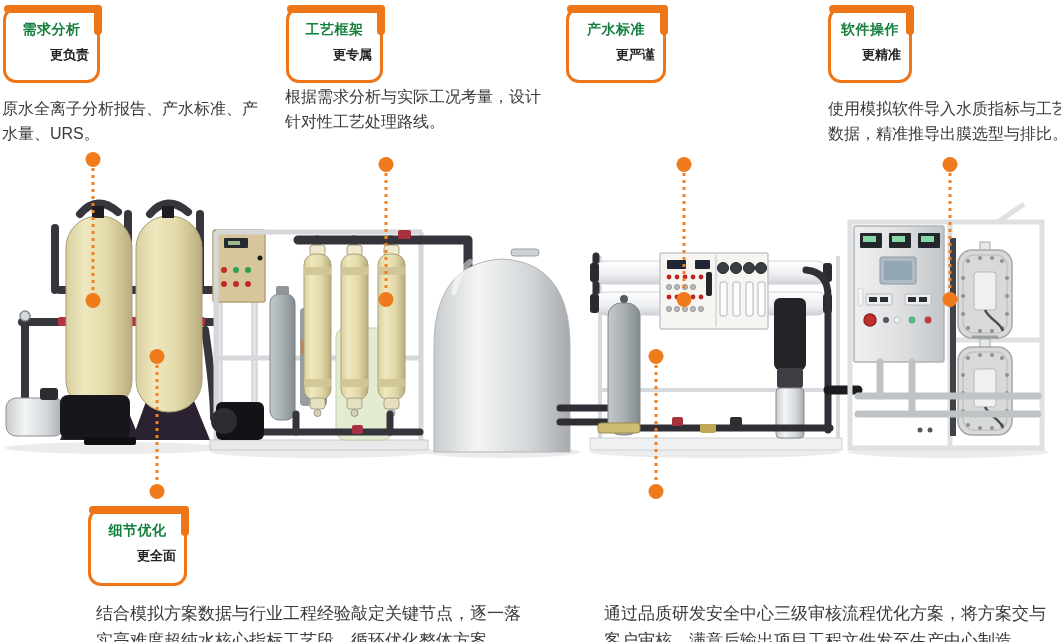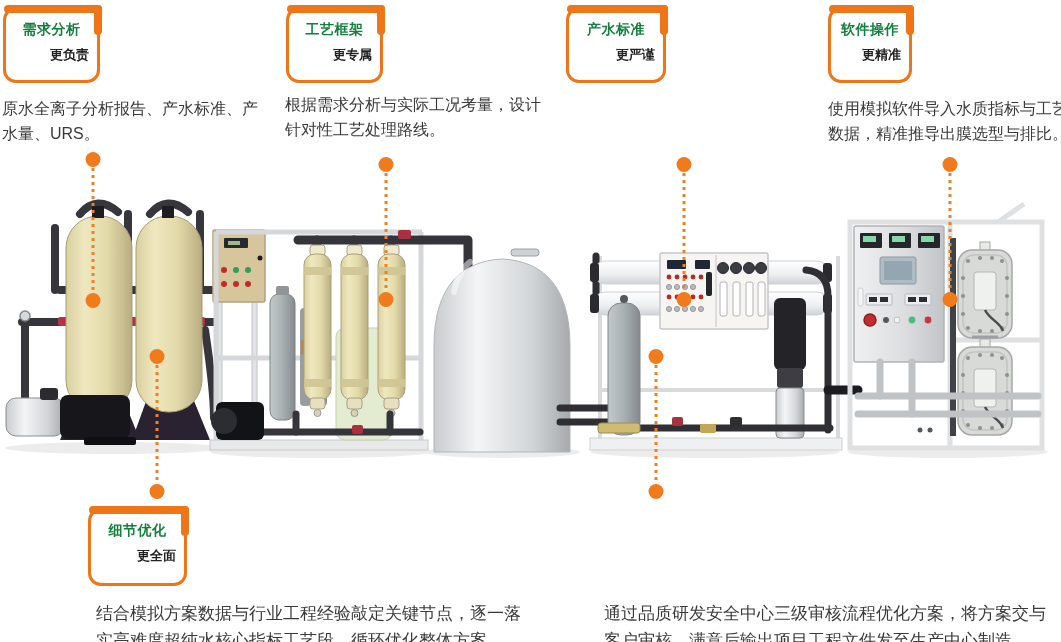--- a/index.html
+++ b/index.html
@@ -418,21 +418,21 @@
     <div class="s">更负责</div>
   </div>
   <div class="desc" style="left:2px;top:96px;width:262px;">原水全离子分析报告、产水标准、产水量、URS。</div>
 
   <div class="card" style="left:286px;top:7px;width:97px;height:76px;">
     <div class="accent-top"></div>
     <div class="accent-corner"></div>
     <div class="t">工艺框架</div>
     <div class="s">更专属</div>
   </div>
-  <div class="desc" style="left:285px;top:92px;width:262px;">根据需求分析与实际工况考量，设计针对性工艺处理路线。</div>
+  <div class="desc" style="left:285px;top:84px;width:262px;">根据需求分析与实际工况考量，设计针对性工艺处理路线。</div>
 
   <div class="card" style="left:566px;top:7px;width:100px;height:76px;">
     <div class="accent-top"></div>
     <div class="accent-corner"></div>
     <div class="t">产水标准</div>
     <div class="s">更严谨</div>
   </div>
 
   <div class="card" style="left:828px;top:7px;width:84px;height:76px;">
     <div class="accent-top"></div>

